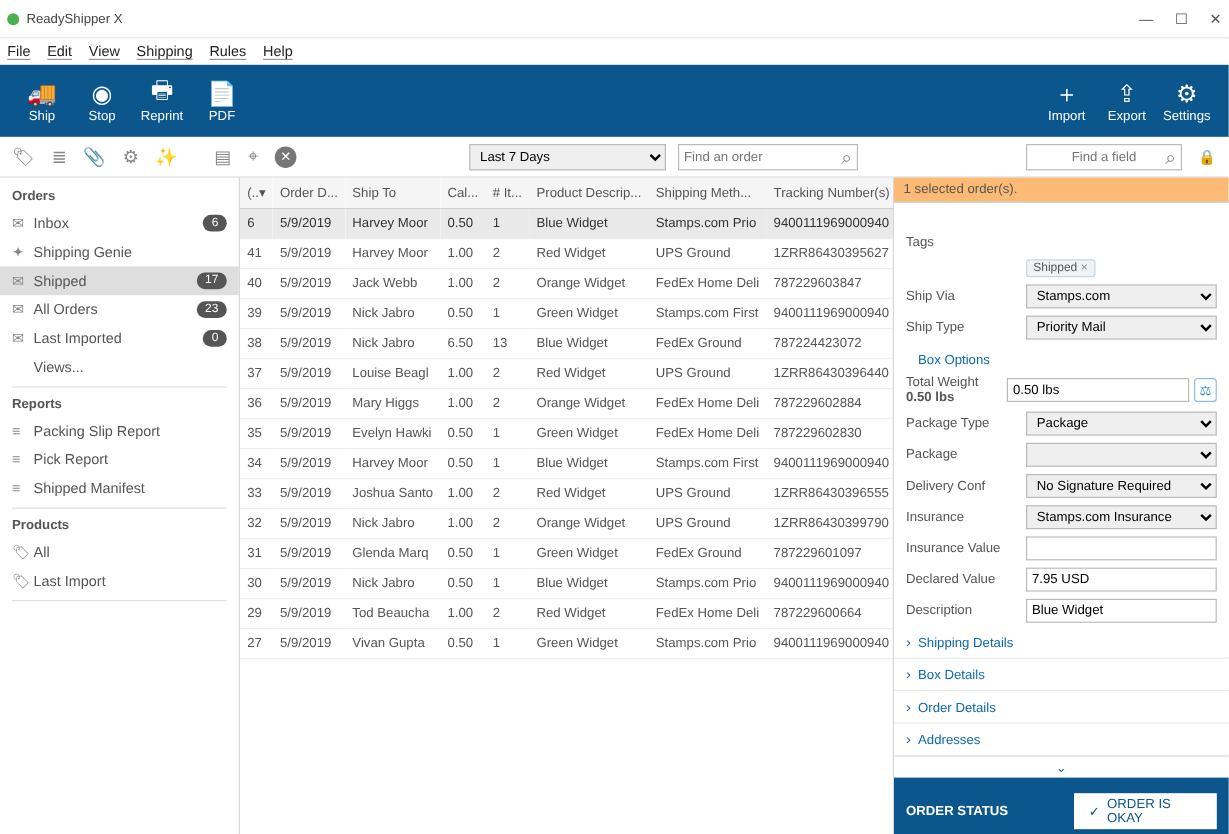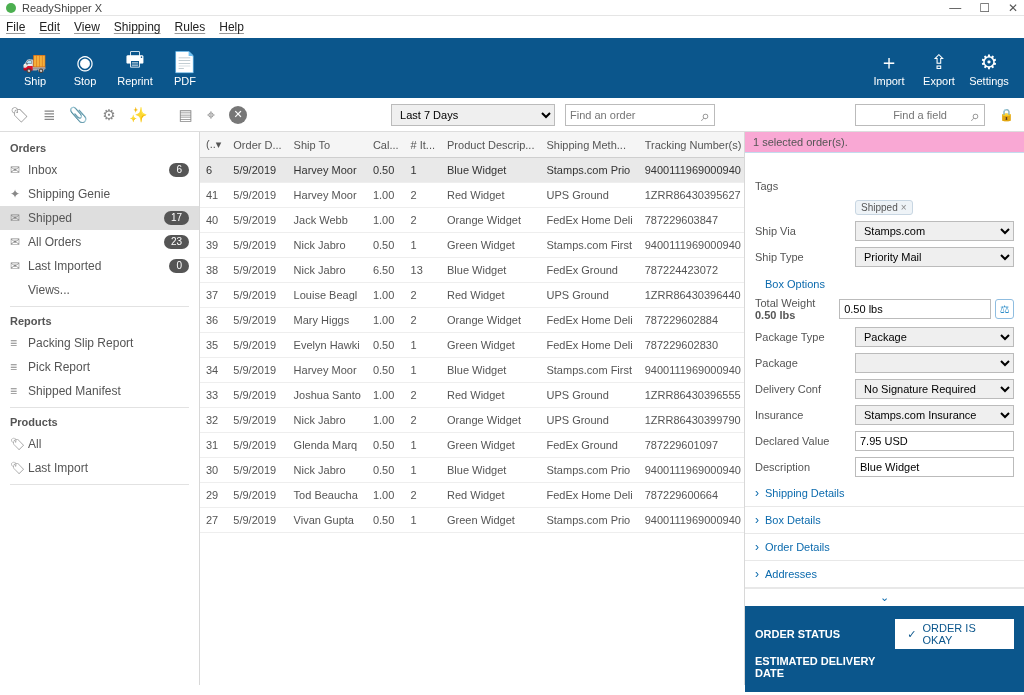--- a/index.html
+++ b/index.html
@@ -1,19 +1,19 @@
 <!DOCTYPE html>
 <html><head>
 <meta charset="utf-8">
 <style>
   * { box-sizing: border-box; margin: 0; padding: 0; font-family: "Segoe UI", Tahoma, sans-serif; }
   body { background: #fff; width: 1024px; height: 695px; overflow: hidden; position: relative; }
   
   
-  .titlebar { height: 16px; display: flex; align-items: center; padding: 0 6px; font-size: 11px; color: #444; border-bottom: 1px solid #e5e5e5; }
+  .titlebar { height: 32px; display: flex; align-items: center; padding: 0 6px; font-size: 11px; color: #444; border-bottom: 1px solid #e5e5e5; }
   .titlebar .dot { width: 10px; height: 10px; border-radius: 50%; background: #4caf50; margin-right: 6px; }
   .titlebar .ctrls { margin-left: auto; display: flex; gap: 18px; color: #555; font-size: 12px; }
   .titlebar .ctrls span { cursor: pointer; }
   
   
   .menubar { height: 22px; display: flex; align-items: center; padding: 0 6px; font-size: 12px; gap: 14px; color: #222; }
   .menubar span { text-decoration: underline; text-decoration-color: rgba(0,0,0,.4); text-underline-offset: 2px; cursor: pointer; }
   
   
   .toolbar { height: 60px; background: #0b568c; display: flex; align-items: center; color: #fff; padding: 0 10px; }
@@ -43,21 +43,21 @@
   
   
   .tablewrap { flex: 1; overflow: auto; }
   table { width: 100%; border-collapse: collapse; font-size: 11px; color: #555; }
   thead th { text-align: left; padding: 6px 6px; border-bottom: 1px solid #cfcfcf; color:#555; font-weight:normal; background:#f5f5f5; white-space:nowrap; overflow:hidden; text-overflow:ellipsis;}
   tbody td { padding: 6px 6px; border-bottom: 1px solid #eee; white-space: nowrap; overflow: hidden; text-overflow: ellipsis; }
   tbody tr.sel td { background: #e9e9e9; color:#333; }
   
   
   .rightpanel { width: 280px; border-left: 1px solid #d8d8d8; display: flex; flex-direction: column; font-size: 11px;}
-  .selinfo { background: #f9a8d4; padding: 4px 8px; color:#555; border-bottom: 1px solid #c3dcee;}
+  .selinfo { background: #fdba74; padding: 4px 8px; color:#555; border-bottom: 1px solid #c3dcee;}
   .sect-hdr { color: #0b6aad; padding: 6px 10px; cursor: pointer; border-bottom:1px solid #e8e8e8;}
   .sect-hdr::before { content: '›'; display:inline-block; transform: rotate(90deg); margin-right:6px; font-size:12px;}
   .sect-hdr.collapsed::before { transform: rotate(0deg); }
   .formrow { display: flex; align-items: center; padding: 3px 10px; }
   .formrow .lab { width: 100px; color:#555;}
   .formrow select, .formrow input { flex:1; height: 20px; font-size: 11px; border:1px solid #bbb; padding:0 4px;}
   .tag { background:#eef3f7; border:1px solid #c8d6e2; padding:1px 5px; border-radius:3px; font-size:10px; color:#555;margin-top:44px;}
   .tag .x { color:#888; margin-left:3px; cursor:pointer;}
   .wt-ic { width:22px; height:20px; border:1px solid #8fbde0; border-radius:3px; color:#2a8bc9; display:flex; align-items:center; justify-content:center; margin-left:4px; cursor:pointer;}
   .expander { text-align:center; color:#0b6aad; padding:2px; cursor:pointer; border-top:1px solid #e8e8e8;}
@@ -435,20 +435,24 @@
     </div>
     <div class="formrow">
       <span class="lab">Delivery Conf</span>
       <select><option>No Signature Required</option></select>
     </div>
     <div class="formrow">
       <span class="lab">Insurance</span>
       <select><option>Stamps.com Insurance</option></select>
     </div>
     <div class="formrow">
+      <span class="lab">Insurance Value</span>
+      <input value="" style="">
+    </div>
+    <div class="formrow">
       <span class="lab">Declared Value</span>
       <input value="7.95 USD" style="">
     </div>
     <div class="formrow">
       <span class="lab">Description</span>
       <input value="Blue Widget" style="">
     </div>
 
     <div id="rp-sections">
         <div class="sect-hdr collapsed">Shipping Details</div>

